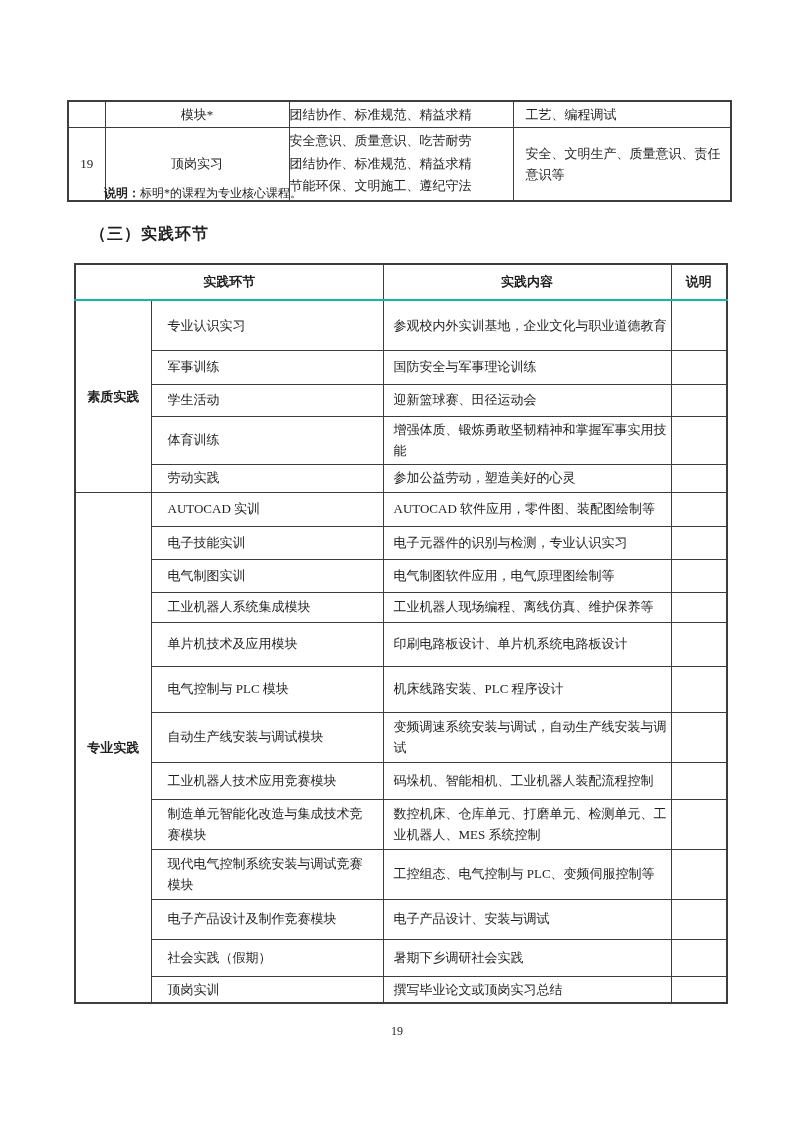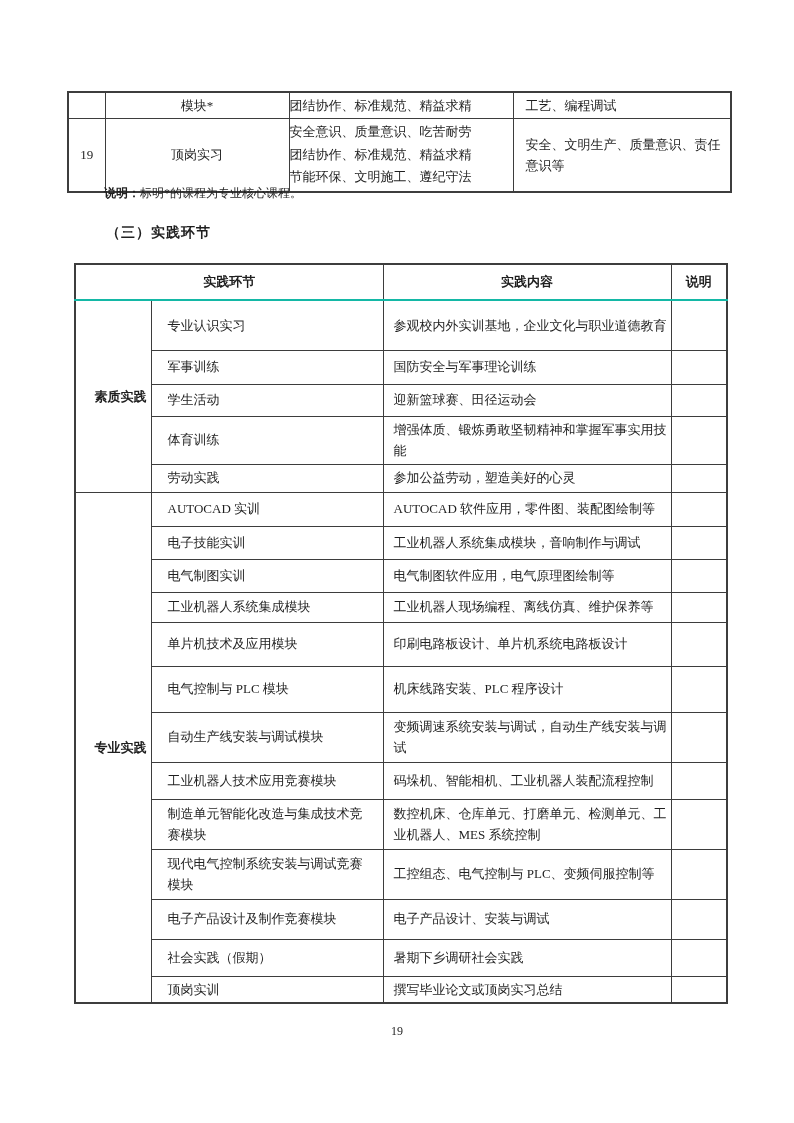--- a/index.html
+++ b/index.html
@@ -15,44 +15,44 @@
   td,th{
     border:1px solid #3d3d3d;
     font-size:13px;
     line-height:1.65;
     vertical-align:middle;
     padding:2px 6px;
     font-weight:normal;
     overflow:hidden;
   }
   
-  .top-table-wrap{position:absolute;left:67px;top:91px;}
+  .top-table-wrap{position:absolute;left:67px;top:100px;}
   .top-table{width:663px;border:2px solid #3d3d3d;}
   .top-table .c-num{text-align:center;padding:2px 2px;}
   .top-table .c-name{text-align:center;}
   .top-table .c-qual{text-align:left;padding:2px 6px 2px 0;}
   .top-table .c-extra{text-align:left;padding:2px 6px 2px 12px;}
   .pre{white-space:pre-line;line-height:1.72;}
   
   .note{position:absolute;left:104px;top:185px;font-size:12px;line-height:1.4;}
   .note b{font-weight:bold;}
   
   .heading{
-    position:absolute;left:106px;top:224px;
-    font-size:14px;font-weight:bold;letter-spacing:1px;text-align:center;
+    position:absolute;left:90px;top:224px;
+    font-size:16px;font-weight:bold;letter-spacing:1px;text-align:center;
   }
   
   .main-table-wrap{position:absolute;left:74px;top:263px;}
   .main-table{width:652px;border:2px solid #3d3d3d;}
   .main-table th{
     font-weight:bold;text-align:center;
     border-bottom:2px solid #14b8a6;
   }
   .main-table .group{
-    text-align:right;font-weight:bold;padding:12px 4px;
+    text-align:center;font-weight:bold;padding:12px 4px;
   }
   .main-table .item{text-align:left;padding:2px 14px 2px 16px;}
   .main-table .content{text-align:left;padding:2px 4px 2px 10px;margin-left:21px;}
   .main-table .note-col{padding:0;}
   
   .page-num{
     position:absolute;left:0;top:1024px;width:100%;
     text-align:center;font-size:12px;
   }
 </style>
@@ -137,21 +137,21 @@
           <td class="note-col"></td>
         </tr>
         <tr style="height:34px">
           <td class="group" rowspan="13">专业实践</td>
           <td class="item">AUTOCAD 实训</td>
           <td class="content">AUTOCAD 软件应用，零件图、装配图绘制等</td>
           <td class="note-col"></td>
         </tr>
         <tr style="height:33px">
           <td class="item">电子技能实训</td>
-          <td class="content">工业机器人系统集成模块，音响制作与调试</td>
+          <td class="content">电子元器件的识别与检测，专业认识实习</td>
           <td class="note-col"></td>
         </tr>
         <tr style="height:33px">
           <td class="item">电气制图实训</td>
           <td class="content">电气制图软件应用，电气原理图绘制等</td>
           <td class="note-col"></td>
         </tr>
         <tr style="height:30px">
           <td class="item">工业机器人系统集成模块</td>
           <td class="content">工业机器人现场编程、离线仿真、维护保养等</td>

